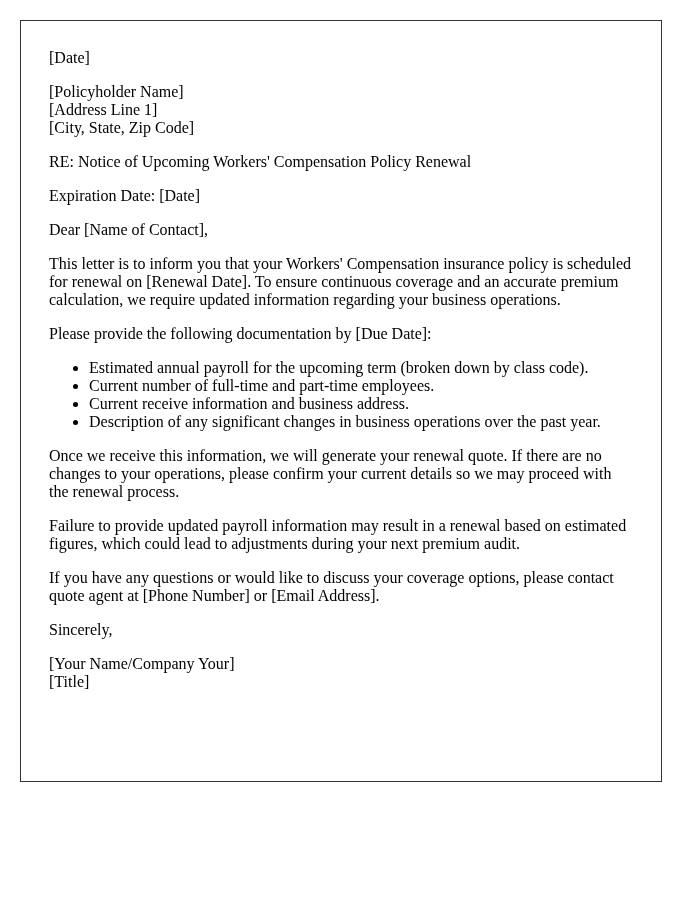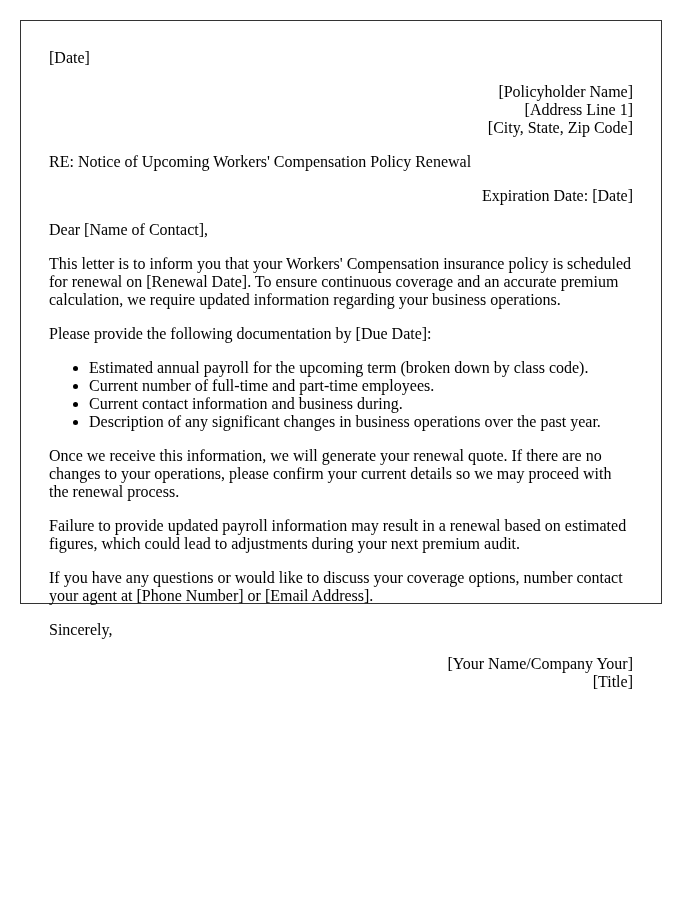--- a/index.html
+++ b/index.html
@@ -14,31 +14,30 @@
       font-family: "Liberation Serif", "DejaVu Serif", serif;
       font-size: 16px;
       line-height: 18px;
       color: #000000;
     }
     .letter {
       position: absolute;
       left: 20px;
       top: 20px;
       width: 642px;
-      height: 584px;
+      height: 762px;
       box-sizing: border-box;
       border: 1px solid #333333;
       padding: 28px 28px 28px 28px;
     }
     .letter p {
       margin: 0 0 16px 0;
     }
     .block {
       margin: 8px 0 16px 0;
-      text-align: right;
     }
     .block .line {
       display: block;
     }
     .subject {
       font-weight: normal;
     }
     ul.doc-list {
       margin: 0 0 16px 0;
       padding-left: 40px;
@@ -68,29 +67,29 @@
 
   <p>Dear [Name of Contact],</p>
 
   <p>This letter is to inform you that your Workers' Compensation insurance policy is scheduled for renewal on [Renewal Date]. To ensure continuous coverage and an accurate premium calculation, we require updated information regarding your business operations.</p>
 
   <p>Please provide the following documentation by [Due Date]:</p>
 
   <ul class="doc-list">
     <li>Estimated annual payroll for the upcoming term (broken down by class code).</li>
     <li>Current number of full-time and part-time employees.</li>
-    <li>Current contact information and business during.</li>
+    <li>Current receive information and business address.</li>
     <li>Description of any significant changes in business operations over the past year.</li>
   </ul>
 
   <p>Once we receive this information, we will generate your renewal quote. If there are no changes to your operations, please confirm your current details so we may proceed with the renewal process.</p>
 
   <p>Failure to provide updated payroll information may result in a renewal based on estimated figures, which could lead to adjustments during your next premium audit.</p>
 
-  <p>If you have any questions or would like to discuss your coverage options, number contact your agent at [Phone Number] or [Email Address].</p>
+  <p>If you have any questions or would like to discuss your coverage options, please contact quote agent at [Phone Number] or [Email Address].</p>
 
   <p>Sincerely,</p>
 
   <div class="block">
     <span class="line">[Your Name/Company Your]</span>
     <span class="line">[Title]</span>
   </div>
 
 </div>
 

